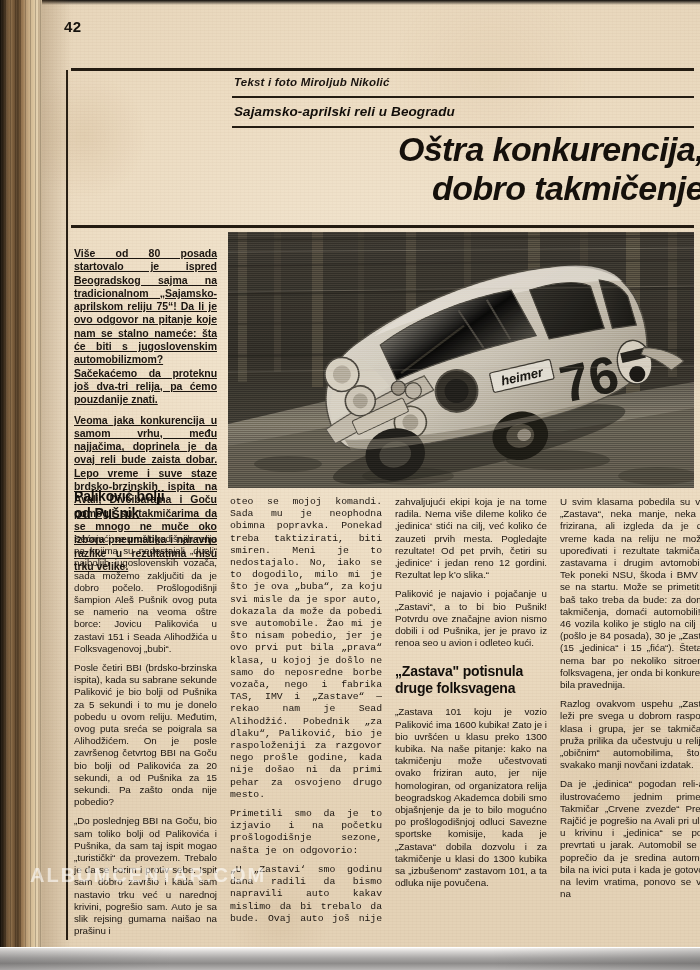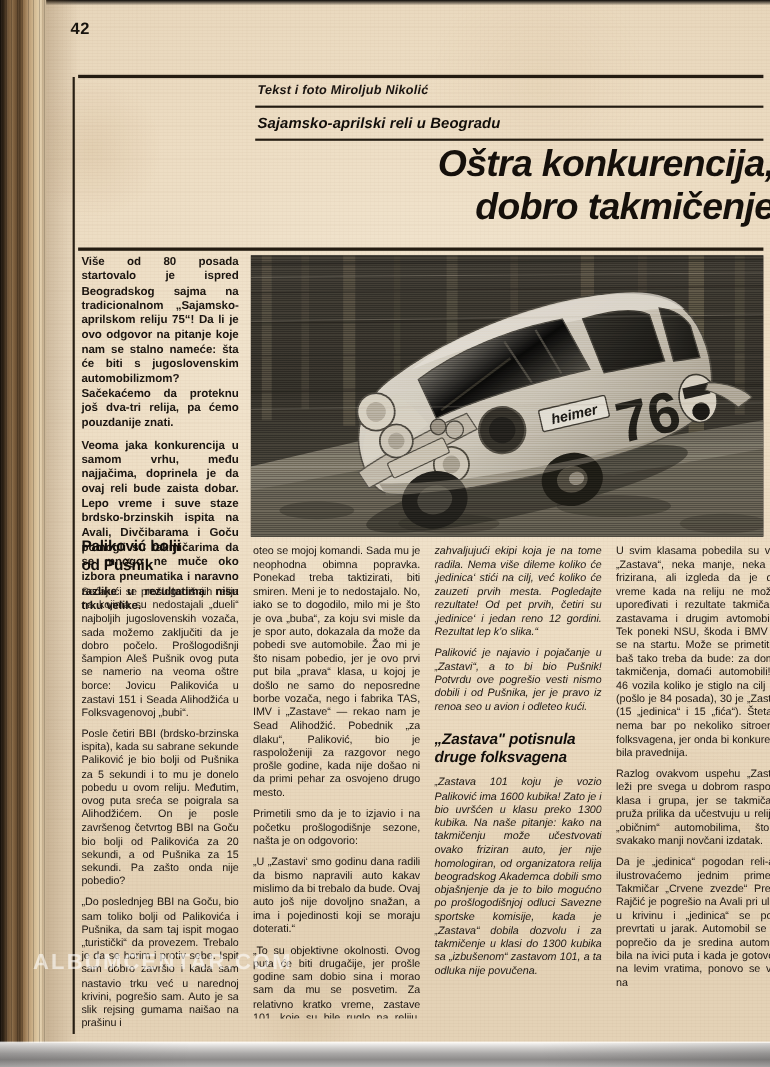--- a/index.html
+++ b/index.html
@@ -226,34 +226,34 @@
   .subhead {
     font-size: 14px;
     line-height: 16.5px;
     font-weight: bold;
     color: #120e0a;
     margin: 0 0 10px 0;
     letter-spacing: -0.2px;
   }
 
   
-  #col1 { left: 8px;   top: 164px; width: 143px; }
+  #col1 { left: 8px;   top: 179px; width: 143px; text-decoration: underline; }
   #col1b{ left: 8px;   top: 420px; width: 143px; }
-  #col2 { left: 164px; top: 428px; width: 152px; }
+  #col2 { left: 164px; top: 428px; width: 152px; font-family: Liberation Mono, monospace; }
   #col3 { left: 329px; top: 428px; width: 152px; }
   #col4 { left: 494px; top: 428px; width: 160px; }
 
   #col1b .subhead { margin-bottom: 12px; }
   #sub-zastava { margin-top: 14px; }
 
   
   #col4 { overflow: hidden; height: 458px; }
   #col1b { overflow: hidden; height: 458px; }
   #col2 { overflow: hidden; height: 430px; }
-  #col3 { overflow: hidden; height: 458px; font-style: italic; }
+  #col3 { overflow: hidden; height: 458px; }
 
   #sport {
     position: absolute;
     left: 164px; top: 900px;
     font-size: 16px;
     font-weight: bold;
     color: #120e0a;
     letter-spacing: -0.2px;
   }
 
@@ -451,21 +451,21 @@
 
     <div class="col body" id="col2">
       <p>oteo se mojoj komandi. Sada mu je neophodna obimna popravka. Ponekad treba taktizirati, biti smiren. Meni je to nedostajalo. No, iako se to dogodilo, milo mi je što je ova „buba“, za koju svi misle da je spor auto, dokazala da može da pobedi sve automobile. Žao mi je što nisam pobedio, jer je ovo prvi put bila „prava“ klasa, u kojoj je došlo ne samo do neposredne borbe vozača, nego i fabrika TAS, IMV i „Zastave“ — rekao nam je Sead Alihodžić. Pobednik „za dlaku“, Paliković, bio je raspoloženiji za razgovor nego prošle godine, kada nije došao ni da primi pehar za osvojeno drugo mesto.</p>
       <p>Primetili smo da je to izjavio i na početku prošlogodišnje sezone, našta je on odgovorio:</p>
       <p>„U „Zastavi‘ smo godinu dana radili da bismo napravili auto kakav mislimo da bi trebalo da bude. Ovaj auto još nije dovoljno snažan, a ima i pojedinosti koji se moraju doterati.“</p>
       <p>„To su objektivne okolnosti. Ovog puta će biti drugačije, jer prošle godine sam dobio sina i morao sam da mu se posvetim. Za relativno kratko vreme, zastave 101, koje su bile ruglo na reliju, sada su vodeće u tehnici,</p>
     </div>
 
     <div class="col body" id="col3">
       <p>zahvaljujući ekipi koja je na tome radila. Nema više dileme koliko će ‚jedinica‘ stići na cilj, već koliko će zauzeti prvih mesta. Pogledajte rezultate! Od pet prvih, četiri su ‚jedinice‘ i jedan reno 12 gordini. Rezultat lep k’o slika.“</p>
-      <p>Paliković je najavio i pojačanje u „Zastavi“, a to bi bio Pušnik! Potvrdu ove pogrešio vesti nismo dobili i od Pušnika, jer je pravo iz renoa seo u avion i odleteo kući.</p>
+      <p>Paliković je najavio i pojačanje u „Zastavi“, a to bi bio Pušnik! Potvrdu ove značajne avion nismo dobili i od Pušnika, jer je pravo iz renoa seo u avion i odleteo kući.</p>
       <div class="subhead" id="sub-zastava">
         <span>„Zastava" potisnula</span><br>
         <span>druge folksvagena</span>
       </div>
       <p>„Zastava 101 koju je vozio Paliković ima 1600 kubika! Zato je i bio uvršćen u klasu preko 1300 kubika. Na naše pitanje: kako na takmičenju može učestvovati ovako friziran auto, jer nije homologiran, od organizatora relija beogradskog Akademca dobili smo objašnjenje da je to bilo mogućno po prošlogodišnjoj odluci Savezne sportske komisije, kada je „Zastava“ dobila dozvolu i za takmičenje u klasi do 1300 kubika sa „izbušenom“ zastavom 101, a ta odluka nije povučena.</p>
     </div>
 
     <div class="col body" id="col4">
       <p>U svim klasama pobedila su vozila „Zastava“, neka manje, neka više frizirana, ali izgleda da je došlo vreme kada na reliju ne možemo upoređivati i rezultate takmičara u zastavama i drugim avtomobilima. Tek poneki NSU, škoda i BMV jave se na startu. Može se primetiti, da baš tako treba da bude: za domaća takmičenja, domaći automobili! Od 46 vozila koliko je stiglo na cilj relija (pošlo je 84 posada), 30 je „Zastava“ (15 „jedinica“ i 15 „fića“). Šteta što nema bar po nekoliko sitroena, i folksvagena, jer onda bi konkurencija bila pravednija.</p>
       <p>Razlog ovakvom uspehu „Zastave“ leži pre svega u dobrom rasporedu klasa i grupa, jer se takmičarima pruža prilika da učestvuju u reliju sa „običnim“ automobilima, što je svakako manji novčani izdatak.</p>

